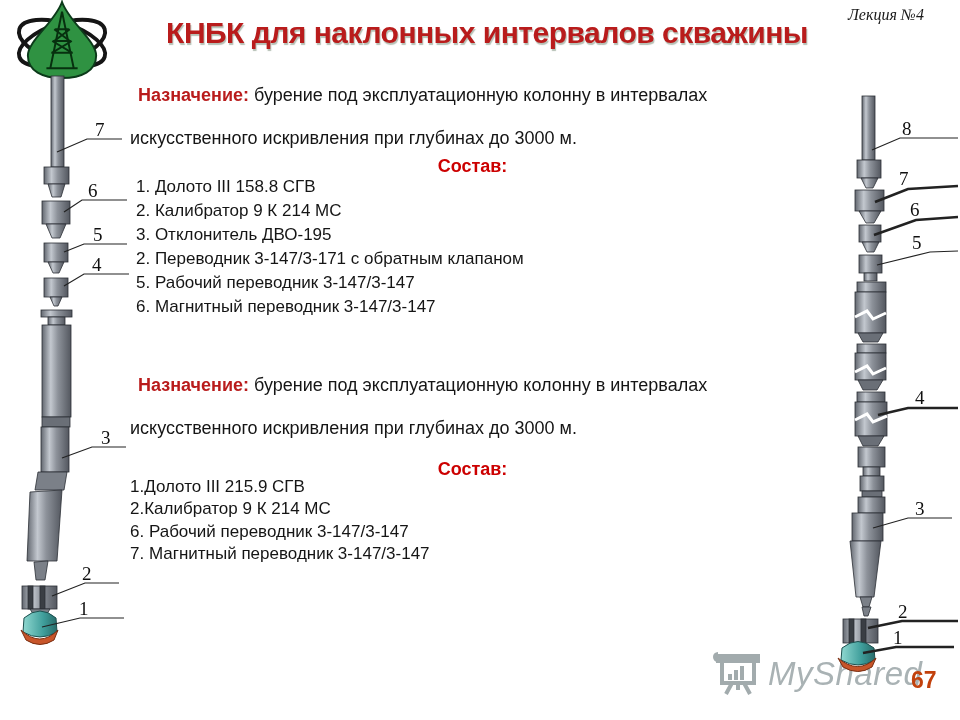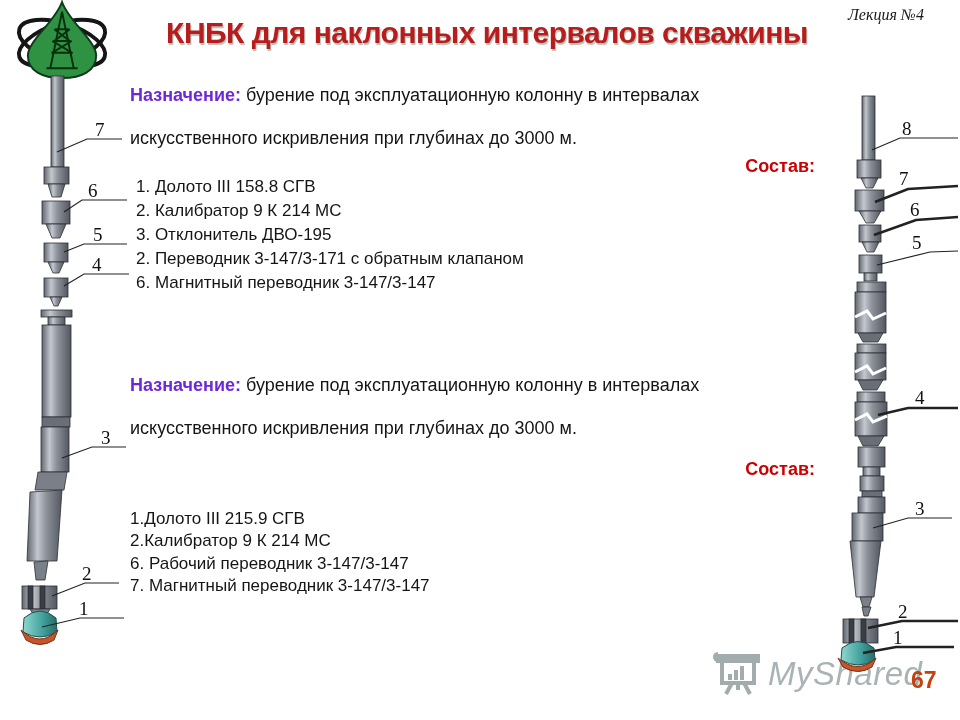--- a/index.html
+++ b/index.html
@@ -6,28 +6,28 @@
   .slide{position:relative;width:960px;height:720px;background:#ffffff;overflow:hidden;
          font-family:"Liberation Sans",sans-serif;color:#111;}
   .lecture-badge{position:absolute;left:848px;top:6px;width:110px;font-family:"Liberation Serif",serif;
          font-style:italic;font-size:16px;color:#1a1a1a;white-space:nowrap;}
   .page-title{position:absolute;left:128px;top:16px;width:718px;text-align:center;margin:0;
          font-size:30px;font-weight:bold;color:#b91c1c;letter-spacing:-0.5px;
          text-shadow:1px 2px 1px rgba(120,140,120,0.55);white-space:nowrap;}
   .purpose{position:absolute;left:130px;width:695px;font-size:18px;line-height:43px;color:#151515;}
   .purpose-1{top:74px;}
   .purpose-2{top:364px;}
-  .purpose .lbl{color:#6d28d9;font-weight:bold;}
-  .comp-heading{position:absolute;left:130px;width:685px;text-align:right;font-size:18px;
+  .purpose .lbl{color:#b91c1c;font-weight:bold;margin-left:8px;}
+  .comp-heading{position:absolute;left:130px;width:685px;text-align:center;font-size:18px;
          font-weight:bold;color:#cc0000;}
   .comp-heading-1{top:156px;}
   .comp-heading-2{top:459px;}
   .list{position:absolute;color:#151515;}
   .list-1{left:136px;top:175px;font-size:17px;line-height:24px;}
-  .list-2{left:130px;top:508px;font-size:17px;line-height:22.4px;}
+  .list-2{left:130px;top:476px;font-size:17px;line-height:22.4px;}
   .watermark{position:absolute;left:710px;top:650px;display:flex;align-items:center;gap:4px;font-style:italic;}
   .watermark-text{font-size:33px;color:#a9b2b4;letter-spacing:0.5px;}
   .page-number{position:absolute;left:911px;top:667px;font-size:23px;font-weight:bold;color:#c2410c;}
   .diagram{position:absolute;}
   .diagram-left{left:14px;top:74px;}
   .diagram-right{left:830px;top:90px;}
   svg text.num{font-family:"Liberation Serif",serif;font-size:19px;fill:#101010;}
   .logo{position:absolute;left:10px;top:0px;}
 </style>
 </head>
@@ -55,20 +55,21 @@
     <span class="lbl">Назначение:</span><span> бурение под эксплуатационную колонну в интервалах искусственного искривления при глубинах до 3000 м.</span>
   </div>
 
   <div class="comp-heading comp-heading-1">Состав:</div>
 
   <div class="list list-1">
     <div>1. Долото III 158.8 СГВ</div>
     <div>2. Калибратор 9 К  214 МС</div>
     <div>3. Отклонитель ДВО-195</div>
     <div>2. Переводник 3-147/3-171 с обратным клапаном</div>
+    <div>5. Рабочий переводник 3-147/3-147</div>
     <div>6. Магнитный переводник 3-147/3-147</div>
   </div>
 
   <div class="purpose purpose-2">
     <span class="lbl">Назначение:</span><span> бурение под эксплуатационную колонну в интервалах искусственного искривления при глубинах до 3000 м.</span>
   </div>
 
   <div class="comp-heading comp-heading-2">Состав:</div>
 
   <div class="list list-2">

